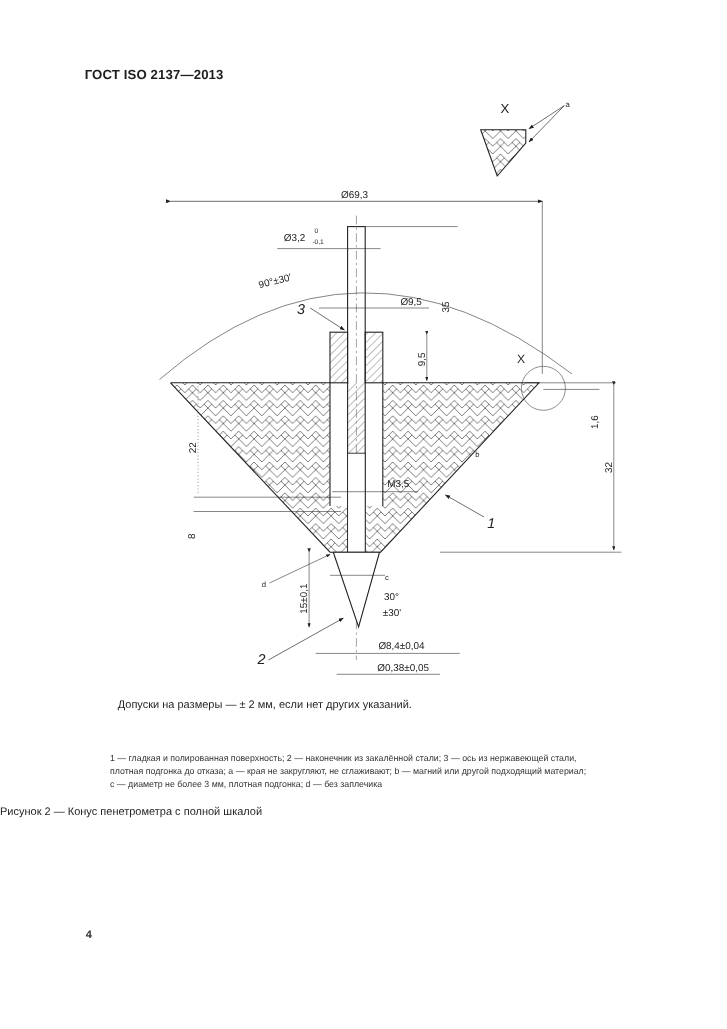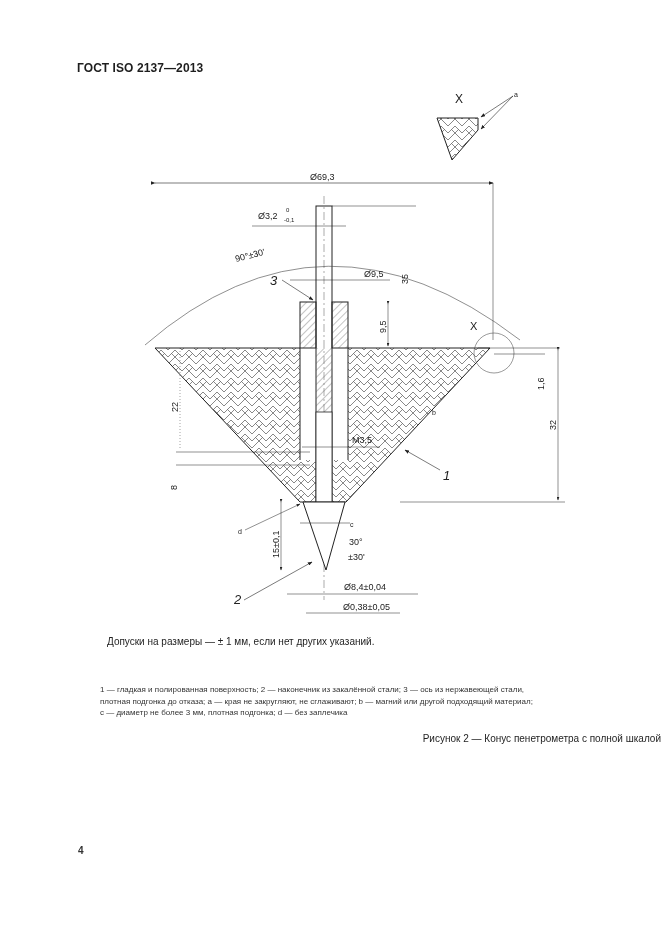--- a/index.html
+++ b/index.html
@@ -1,21 +1,21 @@
 <!DOCTYPE html>
 <html><head>
 <meta charset="utf-8">
 <style>
   html, body { margin:0; padding:0; background:#ffffff; }
   body { width:661px; height:935px; position:relative; overflow:hidden; font-family:"Liberation Sans", sans-serif; color:#222; }
   .header { position:absolute; left:77px; top:61px; font-size:12px; font-weight:bold; letter-spacing:0.1px; color:#1e1e1e; }
   .drawing { position:absolute; left:0; top:0; width:661px; height:625px; }
   .notes { position:absolute; left:107px; top:635px; font-size:10px; line-height:14px; color:#1e1e1e; }
   .legend { position:absolute; left:100px; top:684px; width:500px; font-size:8px; line-height:11.5px; text-align:left; color:#333; }
-  .caption { position:absolute; left:0; width:661px; top:733px; text-align:right; font-size:10px; color:#1e1e1e; }
+  .caption { position:absolute; left:0; width:661px; top:733px; text-align:left; font-size:10px; color:#1e1e1e; }
   .pagenum { position:absolute; left:78px; top:845px; font-size:10px; font-weight:bold; color:#333; }
   svg text { font-family:"Liberation Sans", sans-serif; fill:#222; }
 </style>
 </head>
 <body>
 
 <div class="header">ГОСТ ISO 2137—2013</div>
 
 <svg class="drawing" viewBox="0 0 661 625" width="661" height="625" xmlns="http://www.w3.org/2000/svg">
   <defs>
@@ -102,21 +102,21 @@
   <text x="348" y="560" font-size="9">±30'</text>
   <text x="234" y="604" font-size="13" font-style="italic">2</text>
   <line x1="244" y1="600" x2="312" y2="562" stroke="#222" stroke-width="0.6" marker-end="url(#arr)"></line>
   <line x1="287" y1="594" x2="418" y2="594" stroke="#222" stroke-width="0.5"></line>
   <text x="344" y="590" font-size="9">Ø8,4±0,04</text>
   <line x1="306" y1="613" x2="400" y2="613" stroke="#222" stroke-width="0.5"></line>
   <text x="343" y="610" font-size="9">Ø0,38±0,05</text>
 </svg>
 
 <div class="notes">
-  <div>Допуски на размеры — ± 1 мм, если нет других указаний.</div>
+  <div>Допуски на размеры — ± 2 мм, если нет других указаний.</div>
 </div>
 
 <div class="legend">
   <div>1 — гладкая и полированная поверхность; 2 — наконечник из закалённой стали; 3 — ось из нержавеющей стали,</div>
   <div>плотная подгонка до отказа; a — края не закругляют, не сглаживают; b — магний или другой подходящий материал;</div>
   <div>c — диаметр не более 3 мм, плотная подгонка; d — без заплечика</div>
 </div>
 
 <div class="caption">Рисунок 2 — Конус пенетрометра с полной шкалой</div>
 

